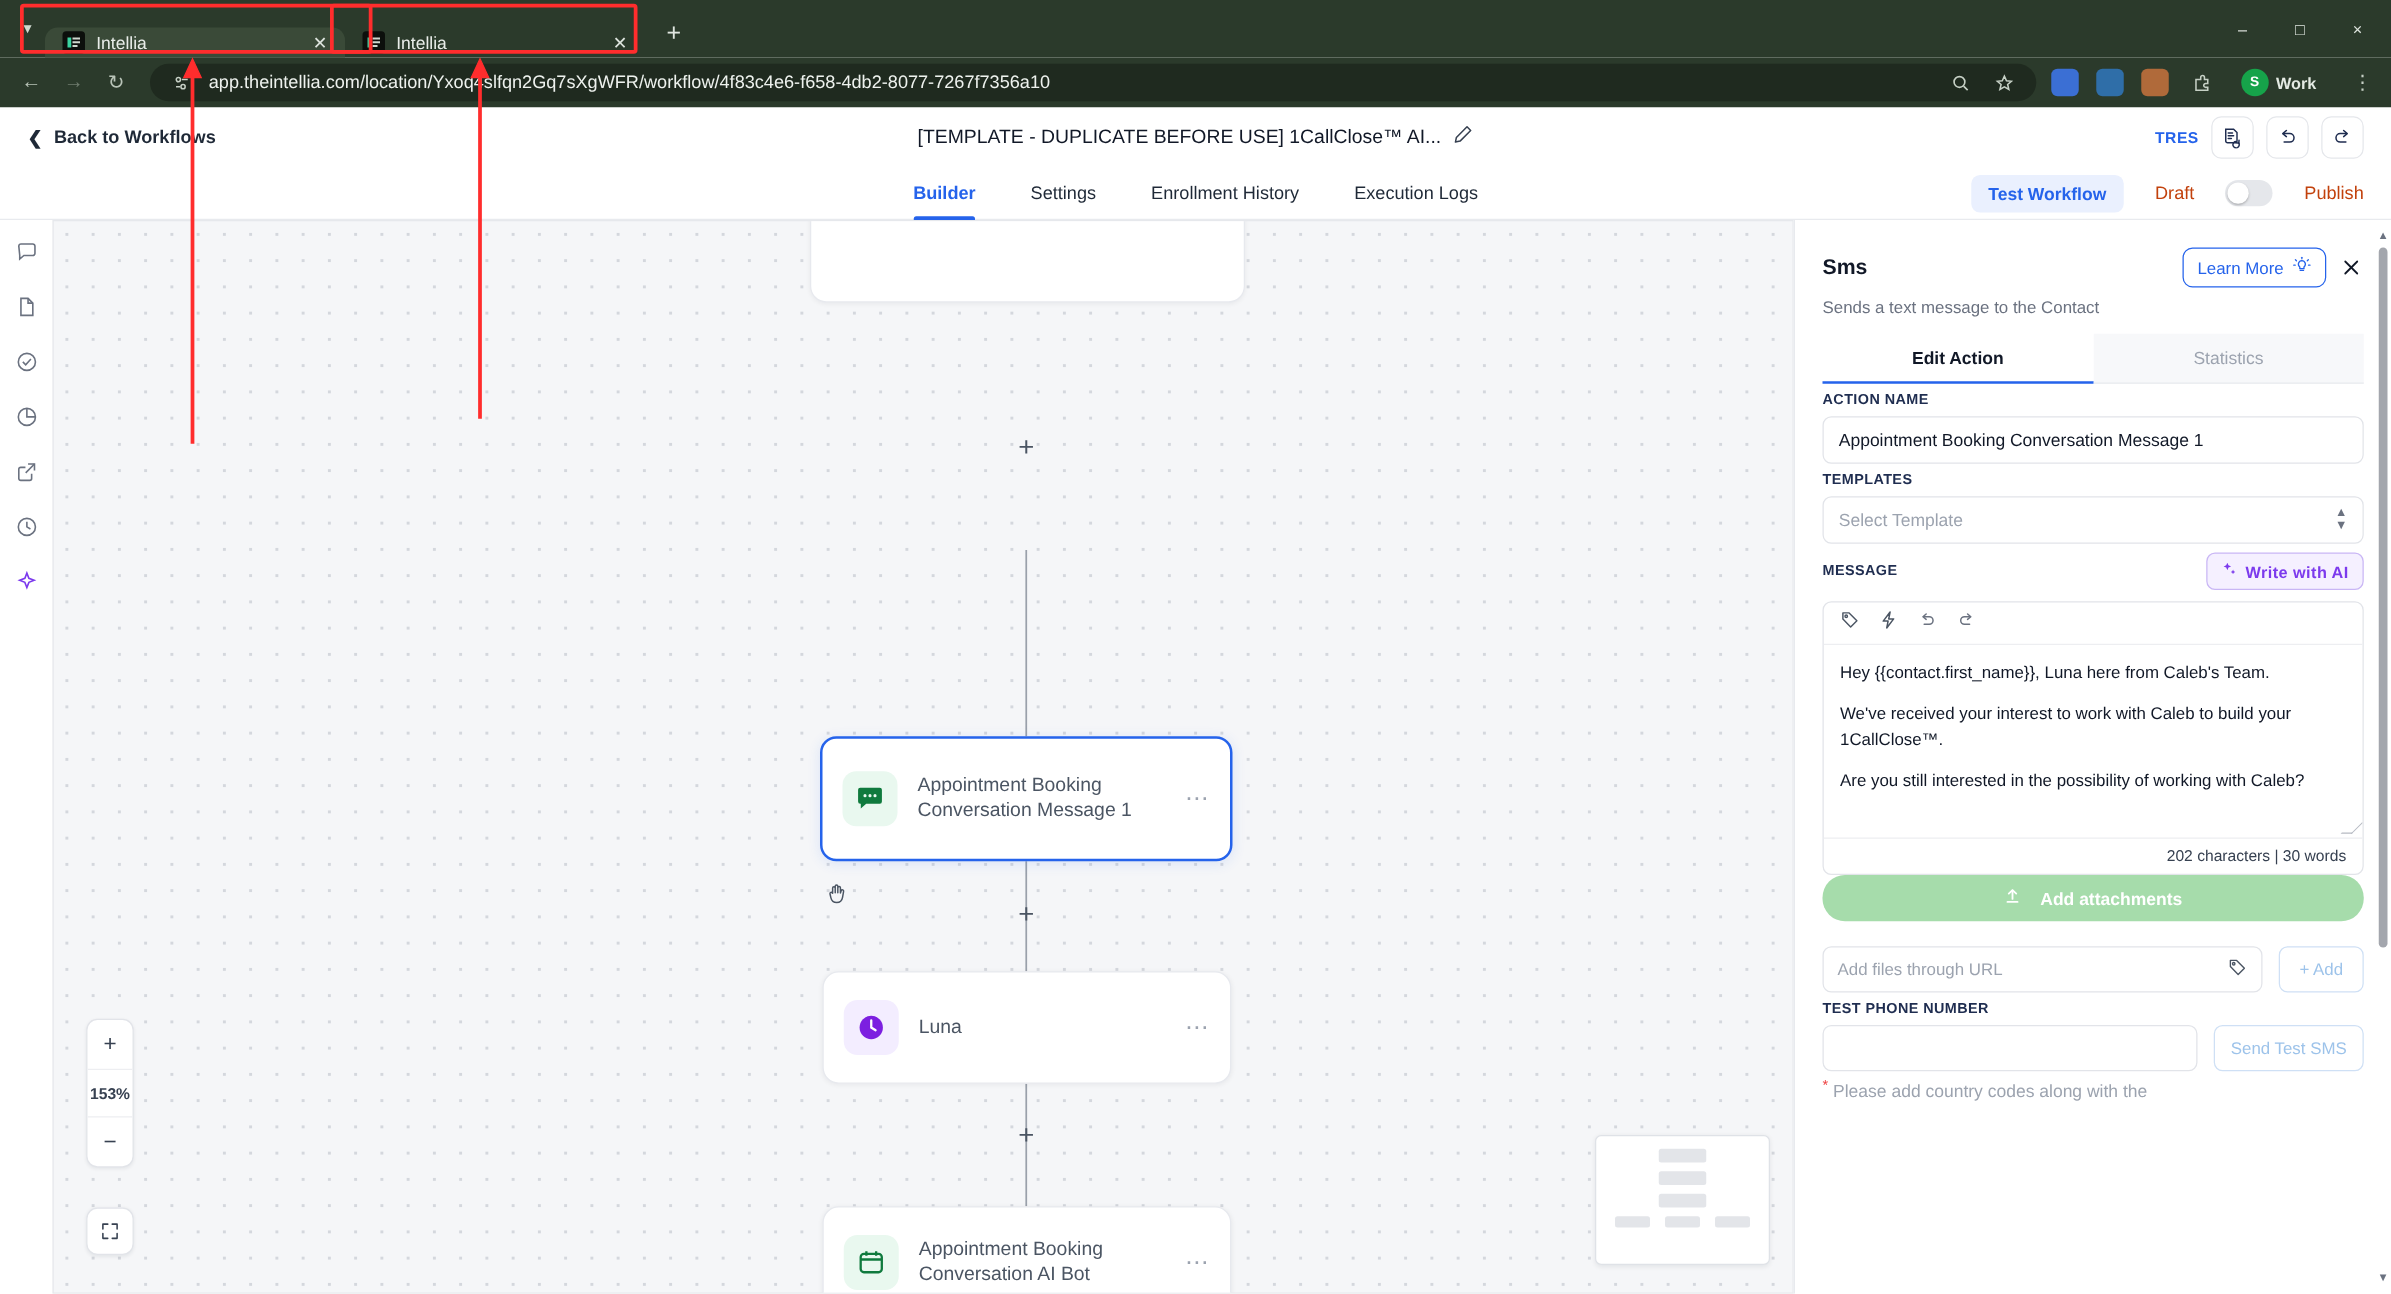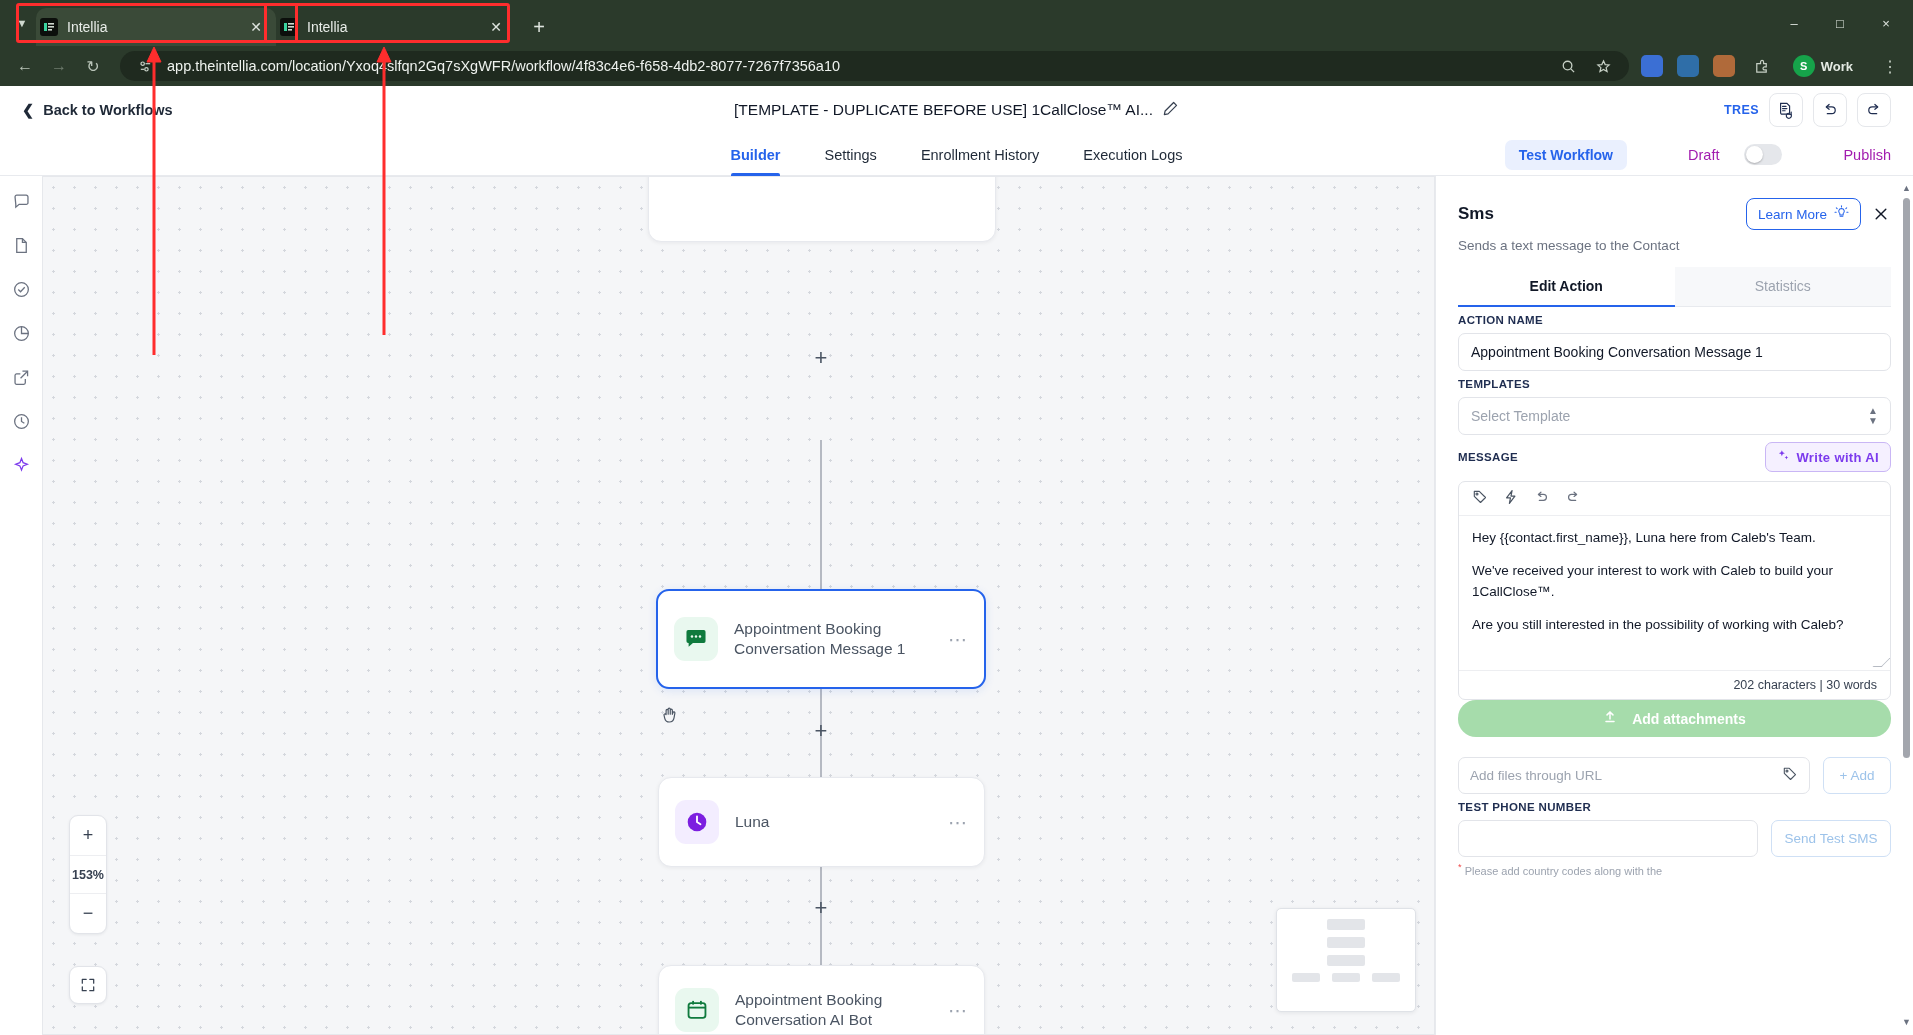--- a/index.html
+++ b/index.html
@@ -19,23 +19,23 @@
     align-items: flex-end;
     padding-left: 8px;
     position: relative;
   }
   .tab-strip { display: flex; align-items: flex-end; height: 46px; flex: 1; }
   .chev-down {
     width: 28px; height: 46px; display: flex; align-items: center; justify-content: center;
     color: #cfd8cf; font-size: 11px; flex-shrink: 0;
   }
   .tab {
-    height: 38px; min-width: 240px; max-width: 300px;
+    height: 24px; min-width: 240px; max-width: 300px;
     display: flex; align-items: center; gap: 9px;
-    padding: 0 10px 0 4px;
+    padding: 0 10px 0 14px;
     border-radius: 10px 10px 0 0;
     position: relative;
     font-size: 14px;
     color: #e8ece8;
   }
   .tab.active { background: #3a4a38; }
   .tab.inactive { background: transparent; }
   .tab-favicon {
     width: 18px; height: 18px; border-radius: 3px;
     background: #0c0f0c; flex-shrink: 0;
@@ -149,21 +149,21 @@
     content: ""; position: absolute; bottom: 0; left: 0; right: 0;
     height: 3px; background: #2563eb; border-radius: 2px 2px 0 0;
   }
   .tabbar-right {
     margin-left: auto; display: flex; align-items: center; gap: 25px; z-index: 2;
   }
   .test-wf-btn {
     background: #eaf0fe; color: #2563eb; font-size: 14px; font-weight: 600;
     border-radius: 7px; padding: 7px 14px;
   }
-  .draft-label, .publish-label { font-size: 14.5px; color: #a21caf; margin-left: 36px; }
+  .draft-label, .publish-label { font-size: 14.5px; color: #c2410c; }
   .toggle {
     width: 38px; height: 21px; border-radius: 11px; background: #e5e7eb;
     position: relative; flex-shrink: 0;
   }
   .toggle::after {
     content: ""; position: absolute; top: 2px; left: 2px;
     width: 17px; height: 17px; border-radius: 50%; background: #fff;
     box-shadow: 0 1px 2px rgba(0,0,0,.25);
   }
 
@@ -324,21 +324,21 @@
   }
   .phone-row { display: flex; gap: 13px; align-items: flex-start; }
   .phone-inp {
     flex: 1; height: 37px; border: 1px solid #e2e4e9; border-radius: 7px; background: #fff;
   }
   .send-btn {
     width: 120px; height: 37px; border: 1px solid #cfe0f5; border-radius: 7px;
     display: flex; align-items: center; justify-content: center;
     font-size: 13.5px; color: #9dc3ea; font-weight: 500;
   }
-  .phone-note { font-size: 11px; color: #9ca3af; margin-top: 5px; }
+  .phone-note { font-size: 14px; color: #9ca3af; margin-top: 5px; }
   .phone-note sup { color: #ef4444; }
   .panel-scroll {
     position: absolute; right: 3px; top: 8px; bottom: 8px; width: 7px;
   }
   .panel-scroll .thumb {
     position: absolute; top: 14px; width: 7px; height: 560px;
     background: #a3a6ad; border-radius: 4px;
   }
   .sc-arrow {
     position: absolute; left: -1px; color: #6b7280; font-size: 9px; line-height: 1;

